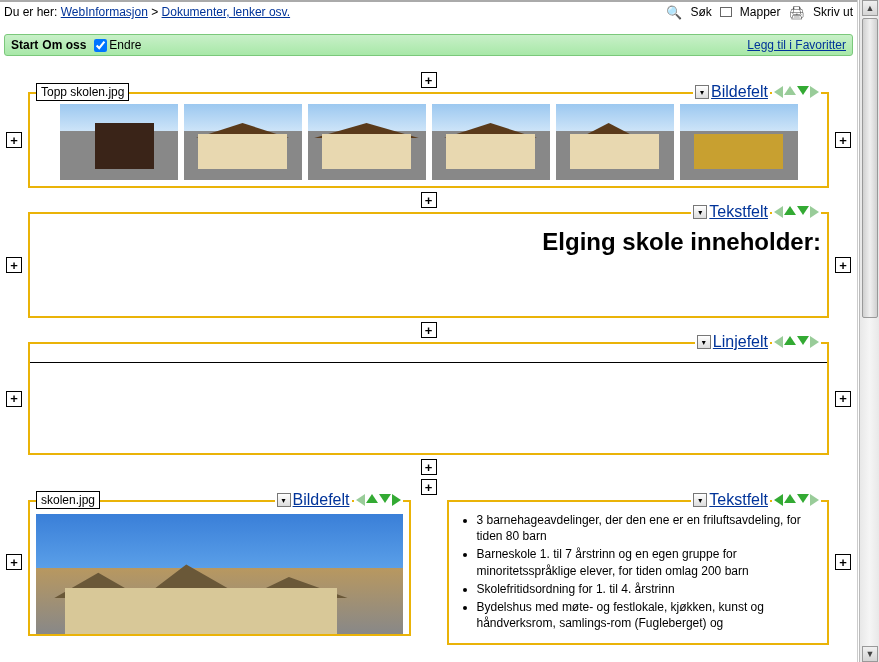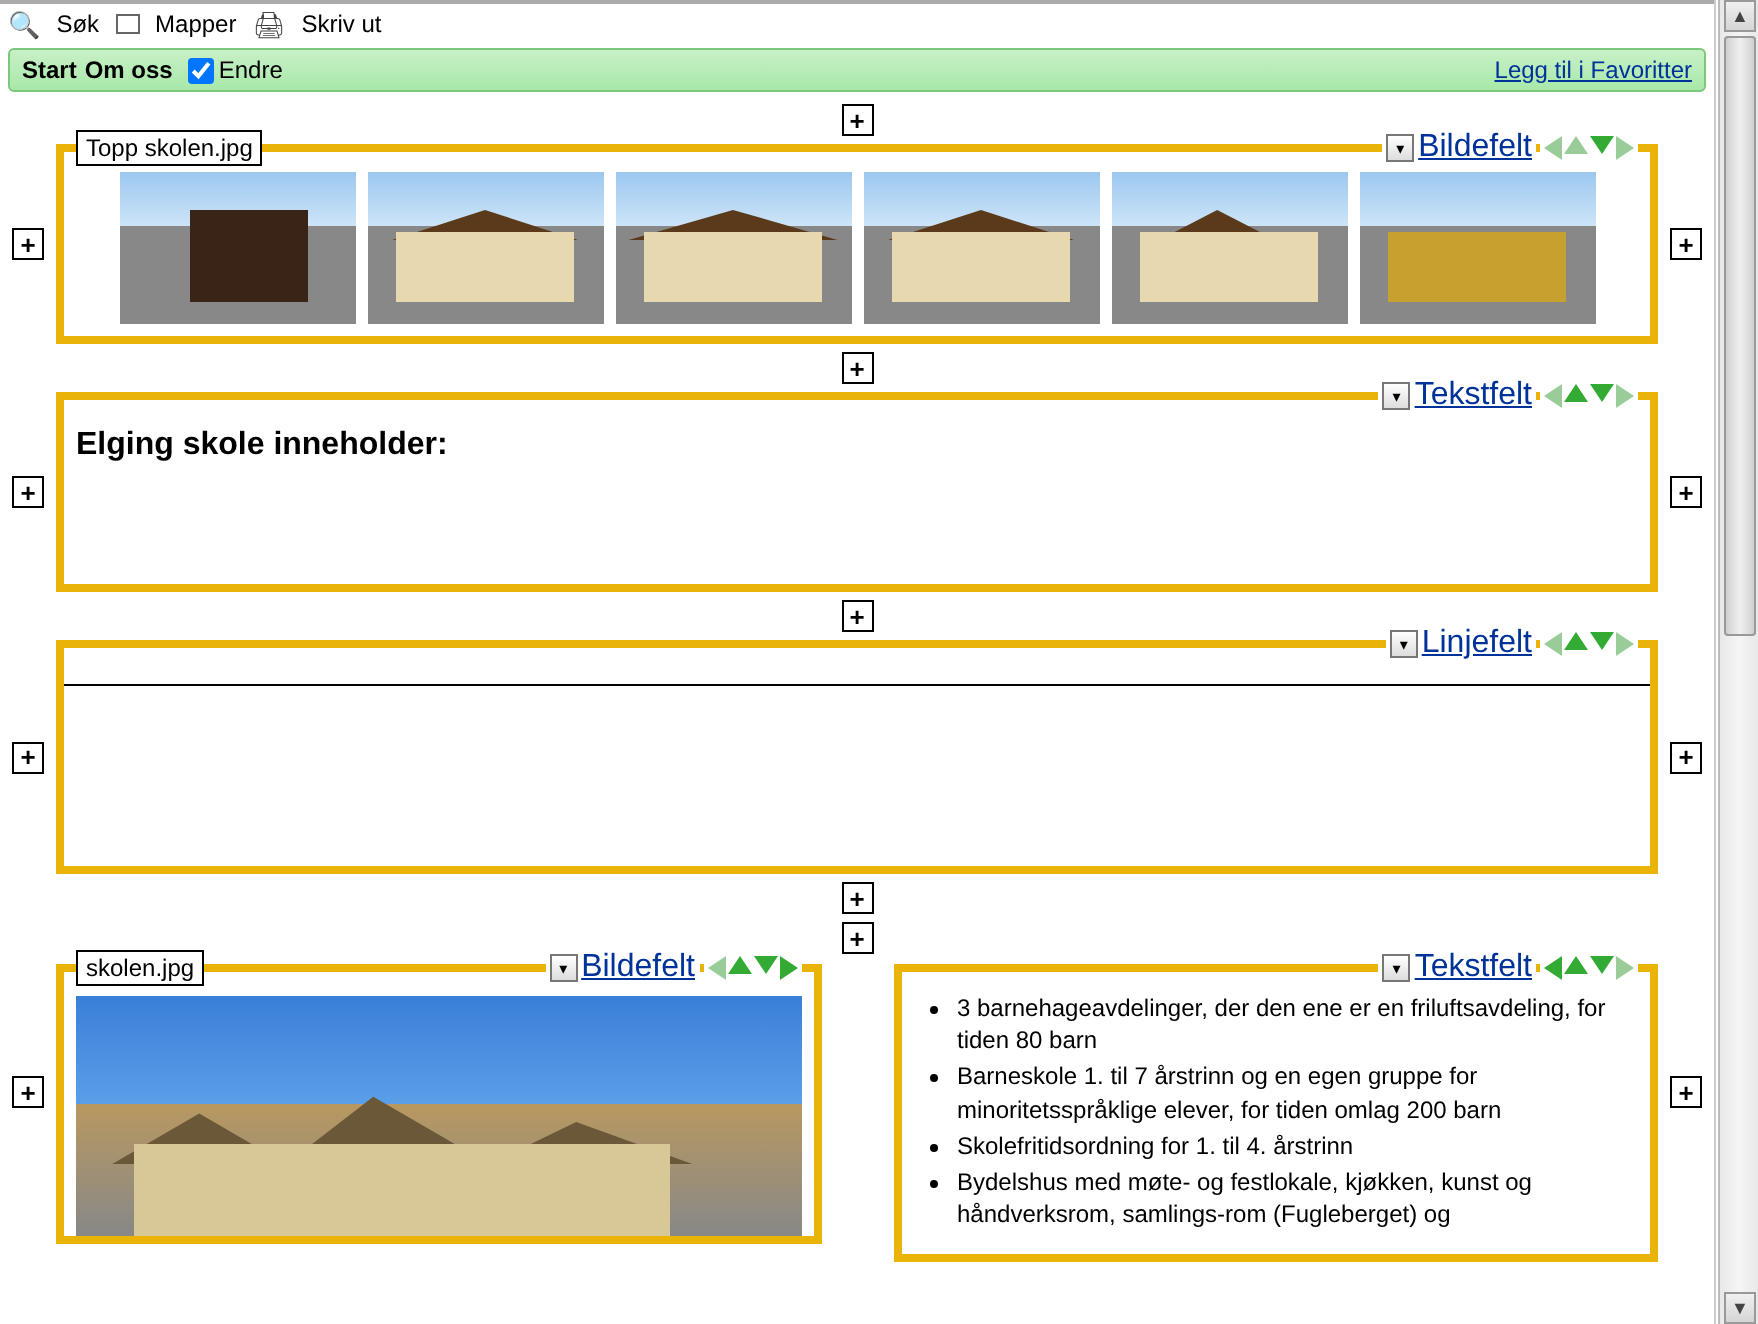--- a/index.html
+++ b/index.html
@@ -70,21 +70,21 @@
 .icon-mag { font-size: 13px; color: #555; }
 .icon-folder { border: 1px solid #666; width: 12px; height: 10px; display:inline-block; background:#fff;}
 .icon-print { font-size: 13px; color:#444;}
 
 
 .greenbar {
   height: 22px;
   background: linear-gradient(to bottom, #c8f0c8, #a8e8a8);
   border: 1px solid #7bc87b;
   border-radius: 3px;
-  margin: 2px 4px;
+  margin: 12px 4px;
   display: flex;
   align-items: center;
   padding: 0 6px;
   font-size: 12px;
 }
 .greenbar .tabs { display: flex; gap: 4px; font-weight: bold; }
 .greenbar label { margin-left: 8px; display:flex; align-items:center; gap:2px; font-weight: normal;}
 .greenbar input[type=checkbox] { width: 13px; height: 13px; }
 .greenbar .spacer { flex: 1; }
 .greenbar a { color: #003399; }
@@ -119,21 +119,21 @@
 }
 .side-add {
   width: 16px;
   display: flex;
   justify-content: center;
   align-items: center;
 }
 
 
 .panel {
-  border: 4px solid #eab308;
+  border: 2px solid #eab308;
   flex: 1;
   position: relative;
   background: #fff;
 }
 .panel-header {
   position: absolute;
   top: -11px;
   right: 6px;
   display: flex;
   align-items: center;
@@ -194,43 +194,50 @@
   width: 100%; height: 120px; position:relative; overflow:hidden;
   background:linear-gradient(#3a7fd8,#5a9fe8 45%, #b89860 45%, #888 100%);
 }
 .big-roof{position:absolute;left:5%;right:15%;top:35%;height:35%;
   background:#6a5838;
   clip-path:polygon(0 100%, 15% 40%, 30% 100%, 45% 20%, 65% 100%, 80% 50%, 100% 100%);}
 .big-wall{position:absolute;left:8%;right:18%;top:62%;bottom:0;background:#d8c898;}
 
 
 .heading {
-  font-size: 16px;
+  font-size: 24px;
   font-weight: bold;
   font-family: Arial, sans-serif;
   padding: 14px 6px 60px 6px;
+  text-align: right;
 }
 
 
 .hline { border-top: 1px solid #000; margin: 18px 0 90px 0;}
 
 
 .two-col { display:flex; gap:10px; align-items:flex-start;}
 .two-col .panel { flex:1;margin-top:21px; }
 
 ul.bullets { padding: 10px 10px 10px 28px; font-size:12px; line-height:1.35;}
 ul.bullets li { margin-bottom:2px; list-style: disc;}
 
 </style>
 </head>
 <body>
 
 <div class="main-area">
 
   <div class="topbar">
+    <div class="topbar-left">
+      <span>Du er her:</span>
+      <a href="#">WebInformasjon</a>
+      <span>&gt;</span>
+      <a href="#">Dokumenter, lenker osv.</a>
+    </div>
     <div class="topbar-right">
       <span class="icon-mag">🔍</span>
       <span>Søk</span>
       <span class="icon-folder"></span>
       <span>Mapper</span>
       <span class="icon-print">🖨</span>
       <span>Skriv ut</span>
     </div>
   </div>
 

